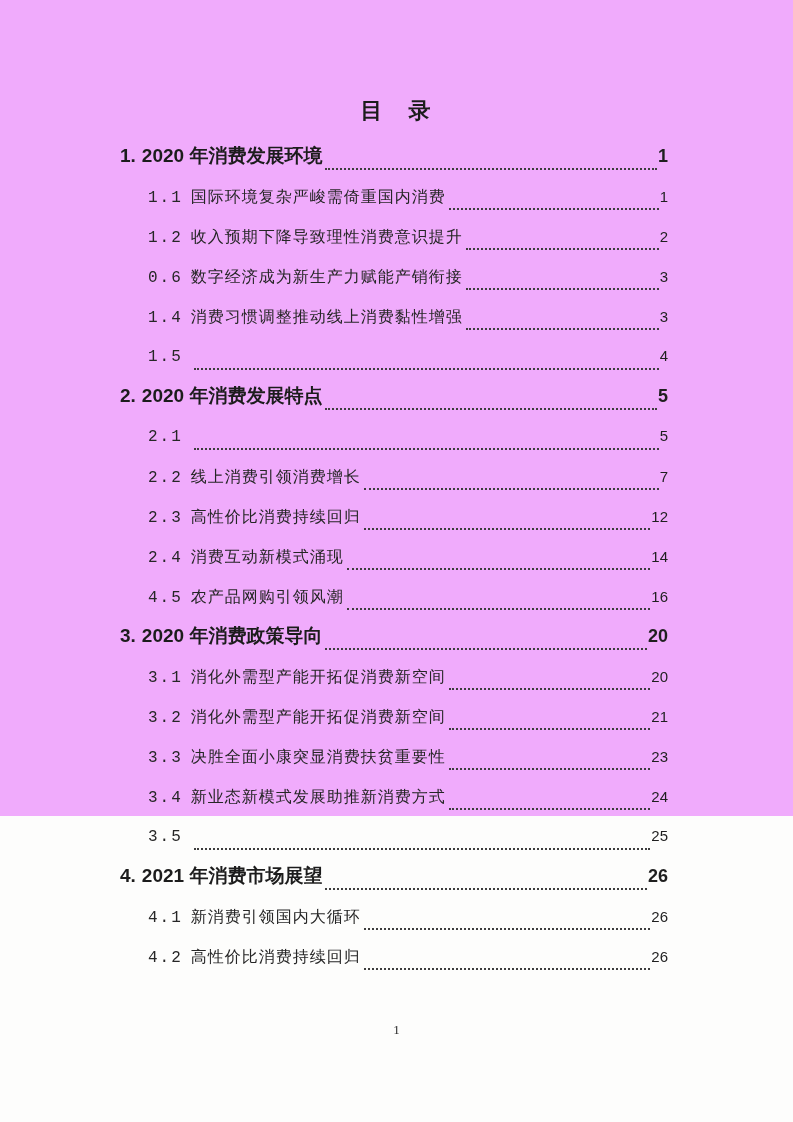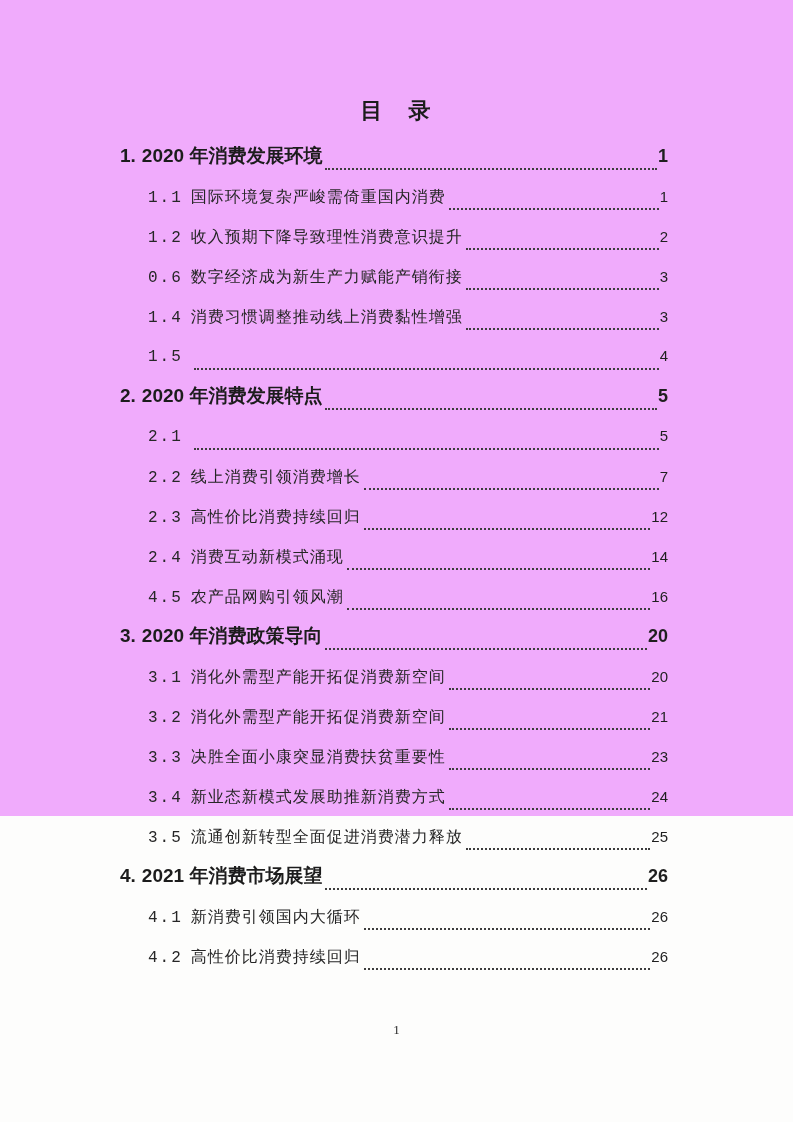--- a/index.html
+++ b/index.html
@@ -198,21 +198,20 @@
         <span class="entry-page">23</span>
       </div>
       <div class="toc-row item">
         <span class="entry-num">3.4</span>
         <span class="entry-title">新业态新模式发展助推新消费方式</span>
         <span class="dots"></span>
         <span class="entry-page">24</span>
       </div>
       <div class="toc-row item">
         <span class="entry-num">3.5</span>
-        <span class="entry-title">流通创新转型全面促进消费潜力释放</span>
         <span class="dots"></span>
         <span class="entry-page">25</span>
       </div>
       <div class="toc-row section">
         <span class="entry-num">4.</span>
         <span class="entry-title">2021 年消费市场展望</span>
         <span class="dots"></span>
         <span class="entry-page">26</span>
       </div>
       <div class="toc-row item">

